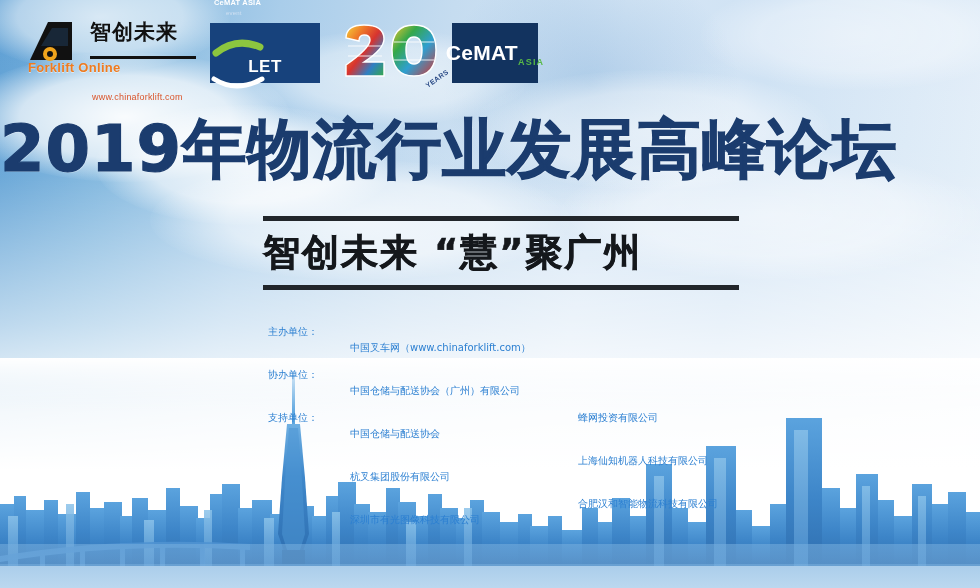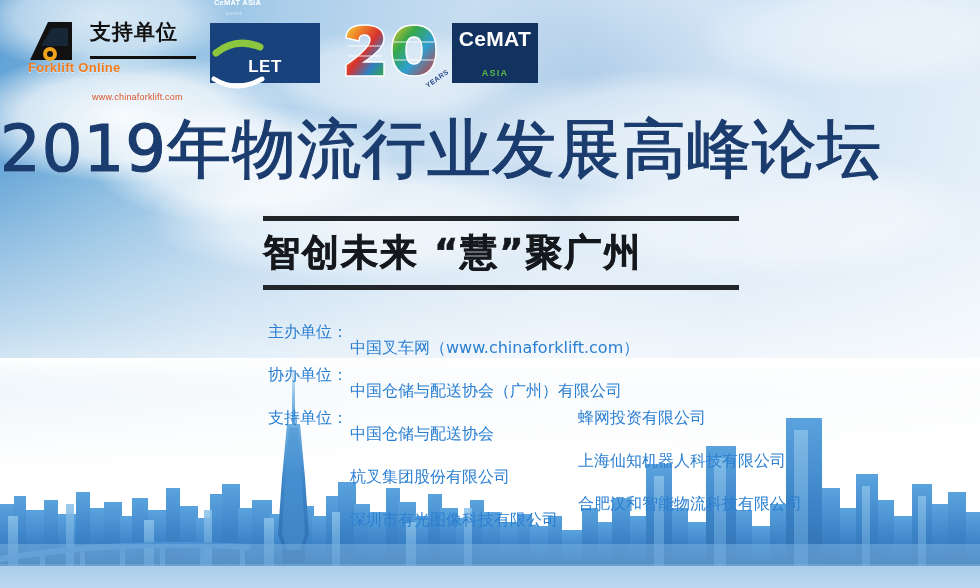--- a/index.html
+++ b/index.html
@@ -122,37 +122,37 @@
     position:absolute; right:-2px; bottom:2px;
     font-size:7px; font-weight:bold; color:#2a4a86;
     transform:rotate(-35deg); letter-spacing:.4px;
   }
 
   
   .logo-cemat {
     position:absolute; left:452px; top:23px;
     width:86px; height:60px;
     background:#12335f;
-    display:flex; flex-direction:column;
+    display:flex; flex-direction:row;
     align-items:center; justify-content:center;
   }
   .cemat-main {
     font-size:21px; font-weight:bold; color:#fff; letter-spacing:.3px;
     line-height:22px;
   }
   .cemat-sub {
     font-size:9px; font-weight:bold; color:#58b947; letter-spacing:1.2px;
     margin-top:18px;
   }
 
   
   .title {
     position:absolute; left:0; top:113px; width:820px;
     text-align:center;
-    font-size:64px; font-weight:normal; color:#1b3c6e;
+    font-size:64px; font-weight:bold; color:#1b3c6e;
     letter-spacing:1px; line-height:72px;
     white-space:nowrap;
     font-family:"DejaVu Sans","Liberation Sans",sans-serif;
     text-shadow:1px 1px 0 rgba(255,255,255,.35);
     -webkit-text-stroke:1.2px #1b3c6e;
   }
 
   
   .subwrap {
     position:absolute; left:263px; top:216px; width:476px;
@@ -163,21 +163,21 @@
     font-size:37px; font-weight:bold; color:#15181c;
     letter-spacing:2px; line-height:64px; text-align:left;
     white-space:nowrap;
     font-family:"DejaVu Sans","Liberation Sans",sans-serif;
     -webkit-text-stroke:.6px #15181c;
   }
 
   
   .sponsors {
     position:absolute; left:268px; top:318px;
-    font-size:16px; color:#2b7fd1; line-height:27px;
+    font-size:10px; color:#2b7fd1; line-height:27px;
     white-space:nowrap;
     font-family:"DejaVu Sans","Liberation Sans",sans-serif;
   }
   .sprow { display:flex; }
   .sp-lbl { width:82px; flex:none; }
   .sp-a   { width:228px; flex:none;margin-top:16px; }
   .sp-b   { flex:none; }
 
   
   .city { position:absolute; left:0; bottom:0; width:980px; height:230px; }
@@ -331,21 +331,21 @@
 
   <div class="logobar">
 
     <div class="logo-cfl">
       <svg class="cfl-mark" viewBox="0 0 62 44">
         <path d="M20 2 L44 2 L44 40 L2 40 Z" fill="#111111"></path>
         <path d="M24 8 L40 8 L40 26 L13 26 Z" fill="#1f3a58" opacity=".55"></path>
         <circle cx="22" cy="34" r="7" fill="#f0a41c"></circle>
         <circle cx="22" cy="34" r="3" fill="#111111"></circle>
       </svg>
-      <div class="cfl-cn">支持单位</div>
+      <div class="cfl-cn">智创未来</div>
       <div class="cfl-url">www.chinaforklift.com</div>
       <div class="cfl-rule"></div>
       <div class="cfl-en">Forklift Online</div>
     </div>
 
     <div class="logo-let">
       <div class="let-left">
         <div class="l1">CeMAT ASIA</div>
         <div class="l2">event</div>
       </div>

